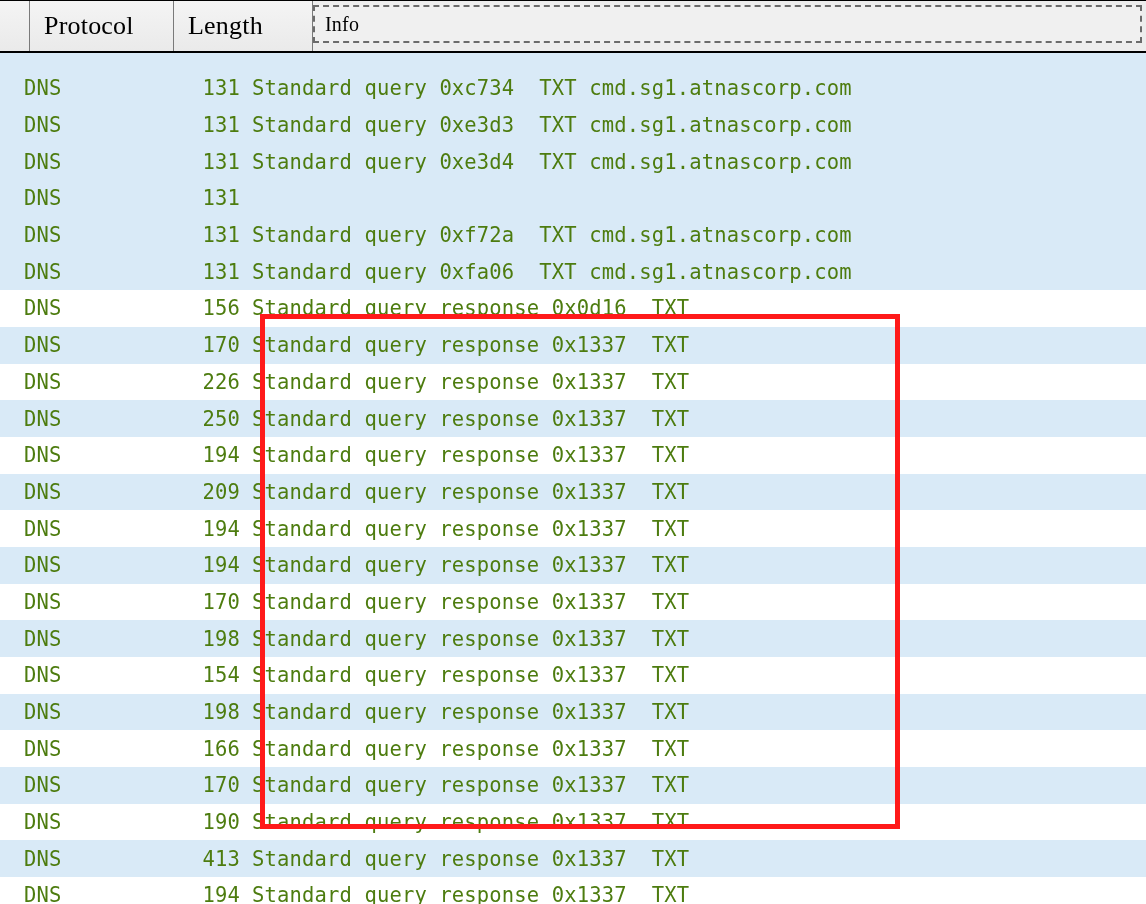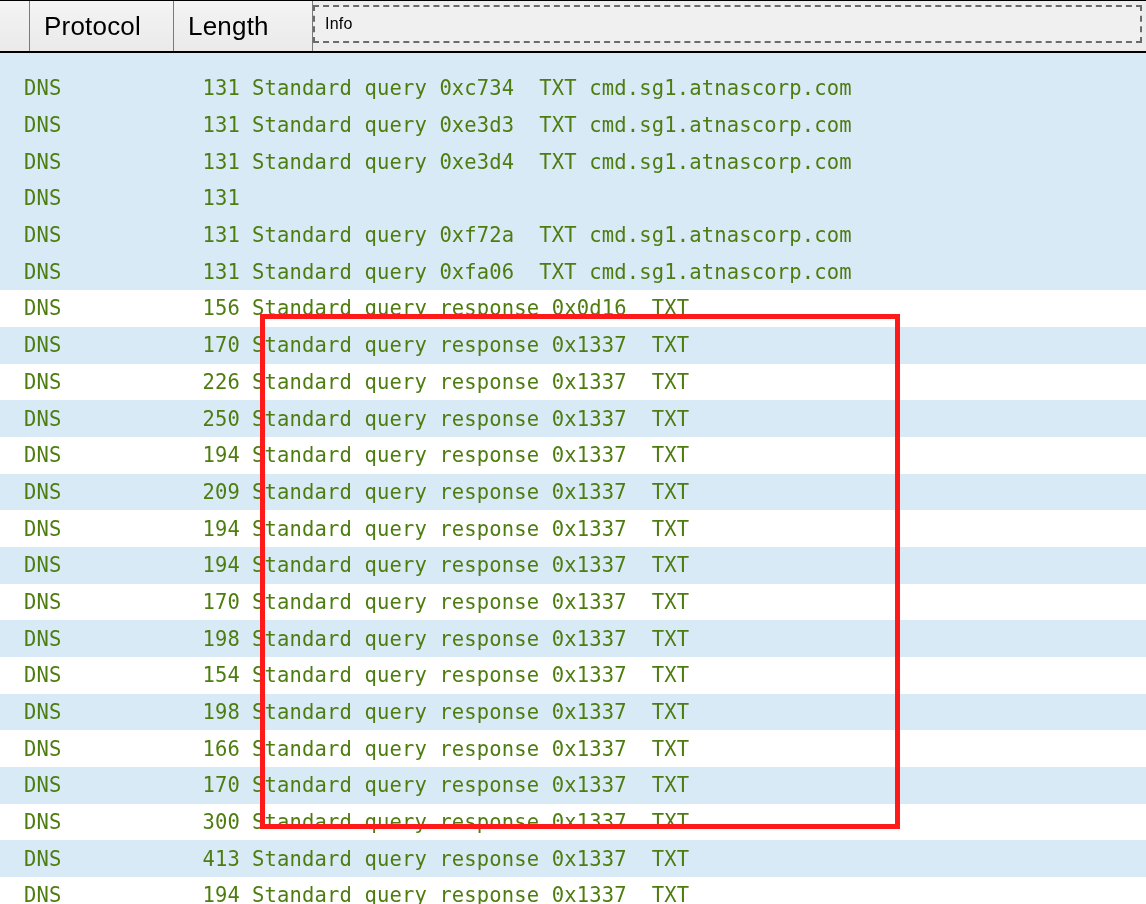--- a/index.html
+++ b/index.html
@@ -13,21 +13,21 @@
     background: #ffffff;
     overflow: hidden;
   }
   .header-row {
     display: flex;
     align-items: stretch;
     background: #ededed;
     border-top: 1px solid #000;
     border-bottom: 2px solid #000;
     height: 53px;
-    font-family: Liberation Sans, sans-serif;
+    font-family: Liberation Serif, serif;
     font-size: 26px;
   }
   .hcell {
     background: linear-gradient(#f4f4f4,#eaeaea);
     border-right: 1px solid #7a7a7a;
     display: flex;
     align-items: center;
     padding: 0 10px 0 14px;
     color: #000;
     letter-spacing: 0.2px;
@@ -35,21 +35,21 @@
   .hcell.spacer-left { width: 30px; padding:0; border-right:1px solid #7a7a7a;}
   .hcell.protocol { width: 144px; }
   .hcell.length   { width: 139px; }
   .hcell.info     {
     flex: 1;
     border: 2px dashed #6b6b6b;
     margin: 4px 4px 8px 0;
     padding: 2px 10px;
     background: #f0f0f0;
     display:flex; align-items:center;
-    font-size:16px;
+    font-size:20px;
   }
   .rows { }
   .row {
     display: flex;
     align-items: center;
     height: 36.7px;
     padding-left: 24px;
     white-space: pre;
     font-family: "DejaVu Sans Mono","Menlo","Consolas",monospace;
     font-size: 20.5px;
@@ -99,19 +99,19 @@
       <div class="row white"><span class="col-proto">DNS</span><span class="col-len">194</span><span class="col-info">Standard query response 0x1337  TXT</span></div>
       <div class="row blue"><span class="col-proto">DNS</span><span class="col-len">209</span><span class="col-info">Standard query response 0x1337  TXT</span></div>
       <div class="row white"><span class="col-proto">DNS</span><span class="col-len">194</span><span class="col-info">Standard query response 0x1337  TXT</span></div>
       <div class="row blue"><span class="col-proto">DNS</span><span class="col-len">194</span><span class="col-info">Standard query response 0x1337  TXT</span></div>
       <div class="row white"><span class="col-proto">DNS</span><span class="col-len">170</span><span class="col-info">Standard query response 0x1337  TXT</span></div>
       <div class="row blue"><span class="col-proto">DNS</span><span class="col-len">198</span><span class="col-info">Standard query response 0x1337  TXT</span></div>
       <div class="row white"><span class="col-proto">DNS</span><span class="col-len">154</span><span class="col-info">Standard query response 0x1337  TXT</span></div>
       <div class="row blue"><span class="col-proto">DNS</span><span class="col-len">198</span><span class="col-info">Standard query response 0x1337  TXT</span></div>
       <div class="row white"><span class="col-proto">DNS</span><span class="col-len">166</span><span class="col-info">Standard query response 0x1337  TXT</span></div>
       <div class="row blue"><span class="col-proto">DNS</span><span class="col-len">170</span><span class="col-info">Standard query response 0x1337  TXT</span></div>
-      <div class="row white"><span class="col-proto">DNS</span><span class="col-len">300</span><span class="col-info">Standard query response 0x1337  TXT</span></div>
+      <div class="row white"><span class="col-proto">DNS</span><span class="col-len">190</span><span class="col-info">Standard query response 0x1337  TXT</span></div>
       <div class="row blue"><span class="col-proto">DNS</span><span class="col-len">413</span><span class="col-info">Standard query response 0x1337  TXT</span></div>
       <div class="row white"><span class="col-proto">DNS</span><span class="col-len">194</span><span class="col-info">Standard query response 0x1337  TXT</span></div>
     </div>
 
   <div class="highlight-box"></div>
 </div>
 
 </body></html>

